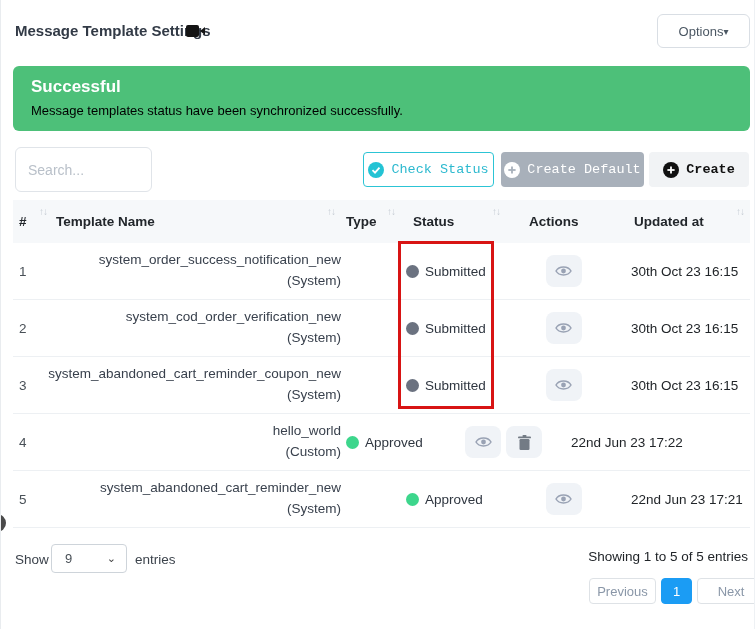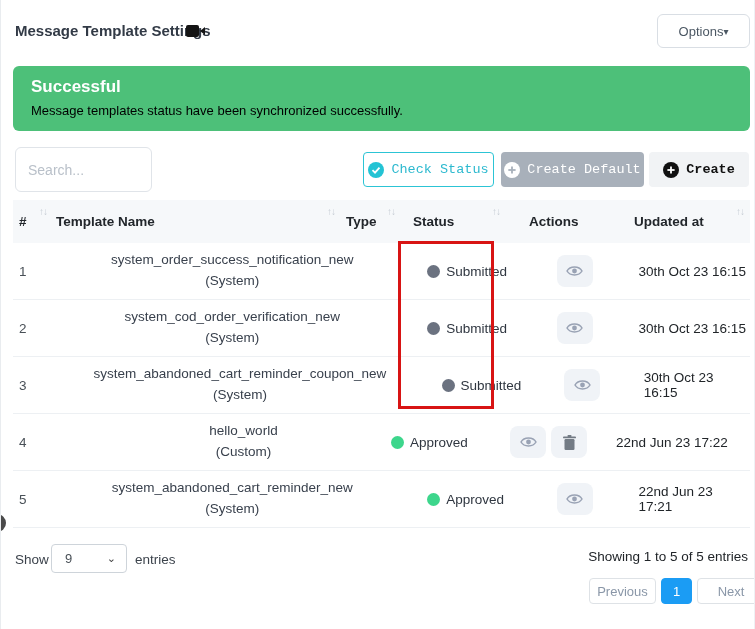--- a/index.html
+++ b/index.html
@@ -58,21 +58,21 @@
   .c2 { width:60px;  padding-left:5px; }
   .c3 { width:105px; padding-left:12px; }
   .c4 { width:115px; padding-left:23px; }
   .c5 { width:129px; padding-left:13px; }
   .tbody { position:absolute; left:12px; top:243px; width:737px; }
   .tr { display:flex; align-items:center; height:57px; border-bottom:1px solid #edf0f3; font-size:13.5px; }
   .td { display:flex; align-items:center; height:100%; }
   .td.c3 { padding-left:5px; }
   .td.c4 { padding-left:0; justify-content:center; gap:5px; }
   .td.c5 { padding-left:10px; }
-  .name-cell { flex-direction:column; align-items:center; justify-content:center; line-height:1.55; color:#39414d;margin-left:45px; }
+  .name-cell { flex-direction:column; align-items:flex-end; justify-content:center; line-height:1.55; color:#39414d; }
   .row-num { color:#495057; }
   .dot { width:13px; height:13px; border-radius:50%; margin-right:6px; flex:0 0 auto; }
   .status-label { color:#2f3640; }
   .action-btn {
     width:36px; height:32px; border-radius:8px; background:#f0f3f7; border:none; cursor:pointer;
     display:flex; align-items:center; justify-content:center;
   }
   .updated { color:#212529; }
 
   

